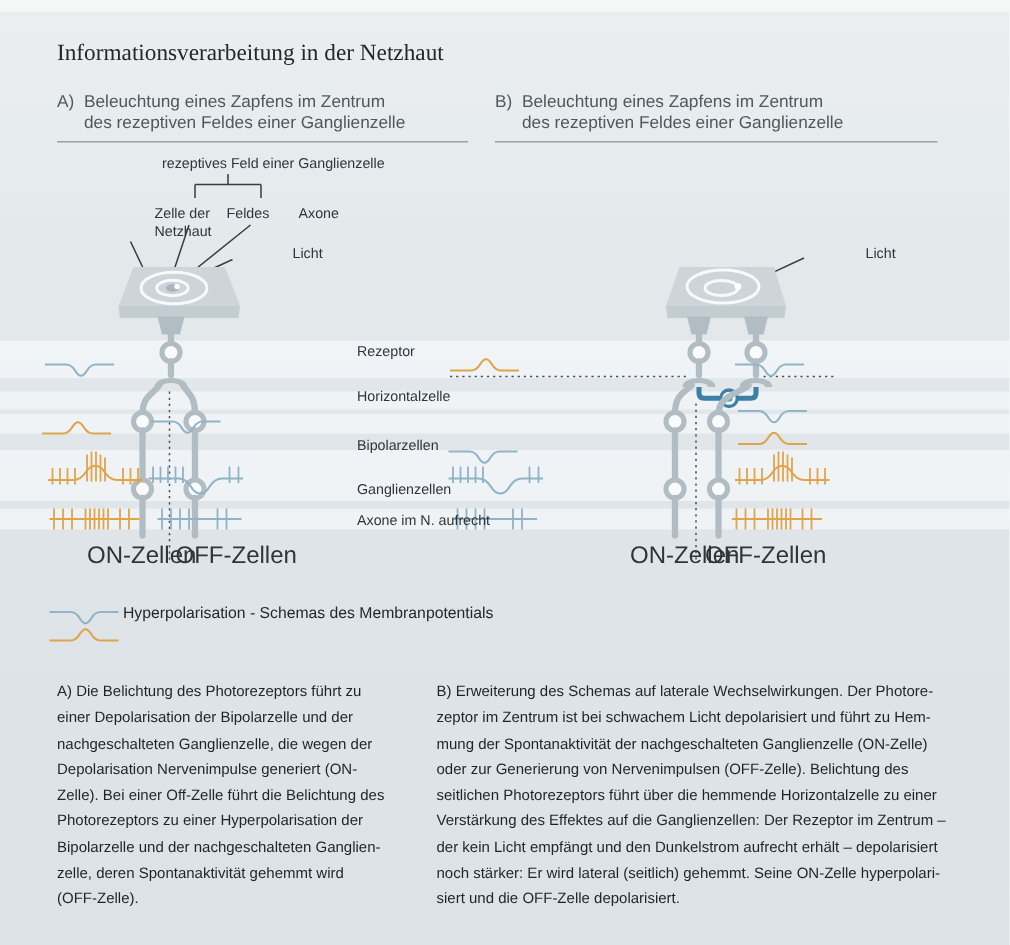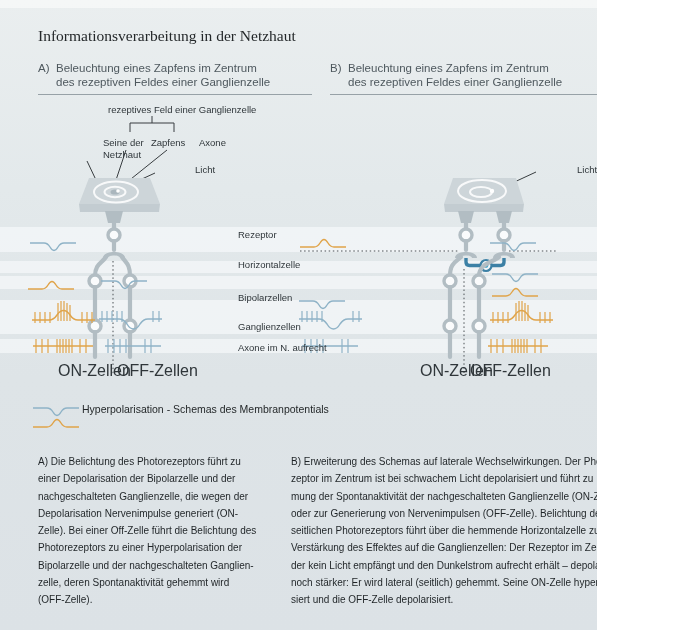--- a/index.html
+++ b/index.html
@@ -1,17 +1,17 @@
 <!DOCTYPE html>
 <html style="--hyper_blue: #8FB3C7; --depol_orange: #E0A44A; --horizontal_blue: #3C80A5; --horizontal_node_teal: #49A6C9; --neuron_gray: #B2BDC3; --plate_top: #CDD5D9; --plate_front: #C3CCD1;"><head>
 <meta charset="utf-8">
 <style>
   html,body{margin:0;padding:0;}
   #canvas{
-    position:relative; width:597px; height:630px; overflow:hidden;
+    position:relative; width:673px; height:630px; overflow:hidden;
     font-family:"Liberation Sans","DejaVu Sans",sans-serif;
     background:linear-gradient(180deg,#eaeeef 0%,#e3e9eb 30%,#dee4e7 60%,#dce2e6 100%);
   }
   .band{position:absolute;left:0;width:673px;background:rgba(250,252,253,0.6);}
   #art{position:absolute;left:0;top:0;}
   .txt{position:absolute;color:#2f363a;}
   .title{left:38px;top:27px;font-family:"Liberation Serif","DejaVu Serif",serif;font-size:15.5px;color:#24282a;}
   .heading{position:absolute;top:61px;display:flex;gap:4px;font-size:11.5px;line-height:14px;color:#4e585e;
     border-bottom:1px solid #97a1a7;padding-bottom:5px;}
   .heading .mk{flex:0 0 14px;}
@@ -208,22 +208,22 @@
   </div>
   <div class="heading" style="left:330px;width:295px">
     <span class="mk">B)</span>
     <span>
       <span style="display:block">Beleuchtung eines Zapfens im Zentrum</span>
       <span style="display:block">des rezeptiven Feldes einer Ganglienzelle</span>
     </span>
   </div>
 
   <div class="txt ann" style="left:68px;top:104px">rezeptives Feld einer Ganglienzelle</div>
-  <div class="txt ann" style="left:63px;top:137px;width:50px">Seine der Netzhaut</div>
-  <div class="txt ann" style="left:111px;top:137px">Zapfens</div>
+  <div class="txt ann" style="left:63px;top:137px;width:50px">Zelle der Netzhaut</div>
+  <div class="txt ann" style="left:111px;top:137px">Feldes</div>
   <div class="txt ann" style="left:159px;top:137px">Axone</div>
   <div class="txt ann" style="left:155px;top:164px">Licht</div>
   <div class="txt ann" style="left:537px;top:164px">Licht</div>
 
   <div class="txt row-lbl" style="top:229px">Rezeptor</div>
   <div class="txt row-lbl" style="top:259px">Horizontalzelle</div>
   <div class="txt row-lbl" style="top:292px">Bipolarzellen</div>
   <div class="txt row-lbl" style="top:321px">Ganglienzellen</div>
   <div class="txt row-lbl" style="top:342px">Axone im N. aufrecht</div>
 

